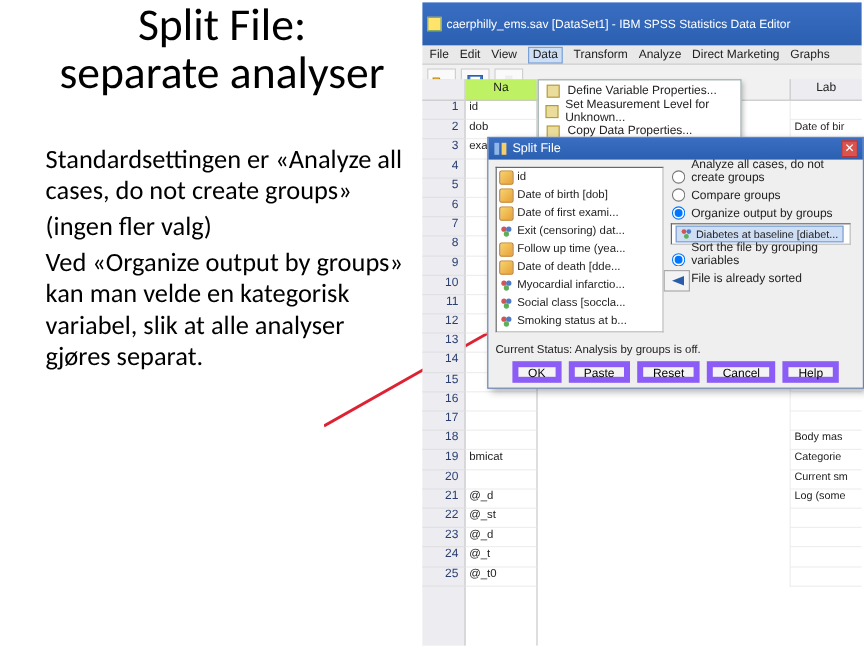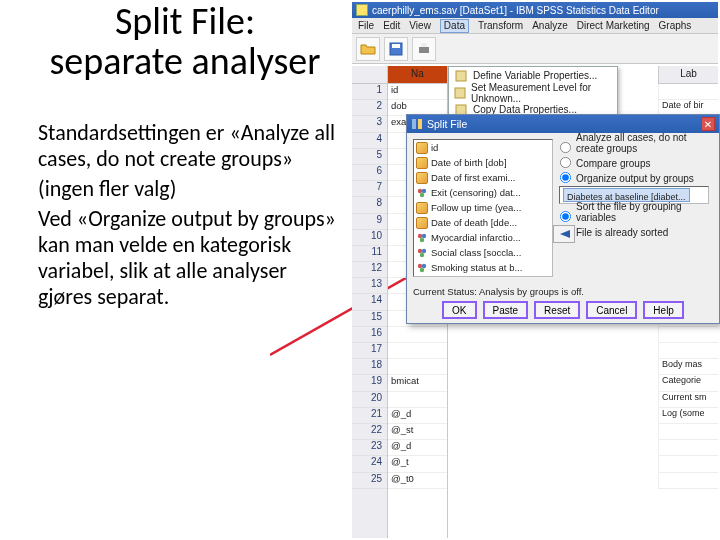--- a/index.html
+++ b/index.html
@@ -3,62 +3,62 @@
 <meta charset="utf-8">
 <style>
   * { box-sizing: border-box; margin: 0; padding: 0; }
   html, body { width: 720px; height: 540px; font-family: "Segoe UI", Tahoma, sans-serif; background: #fff; overflow: hidden; }
   .slide { position: relative; width: 720px; height: 540px; }
   .title { position: absolute; left: 20px; top: 2px; width: 330px; font-family: Calibri, sans-serif; font-size: 38px; line-height: 1.05; text-align: center; }
   .body  { position: absolute; left: 38px; top: 120px; width: 308px; font-family: Calibri, sans-serif; font-size: 22px; line-height: 1.18; }
   .body p { margin-bottom: 4px; }
 
   .spss { position: absolute; left: 352px; top: 2px; width: 366px; height: 536px; font-size: 10px; color: #222; }
-  .spss .titlebar { height: 16px; background: linear-gradient(#3a6ec2,#2b5fb0); color: #fff; display: flex; align-items: center; padding: 0 4px; gap: 4px; font-size: 10px; white-space: nowrap; overflow: hidden; }
+  .spss .titlebar { height: 36px; background: linear-gradient(#3a6ec2,#2b5fb0); color: #fff; display: flex; align-items: center; padding: 0 4px; gap: 4px; font-size: 10px; white-space: nowrap; overflow: hidden; }
   .spss .titlebar .iconbox { width: 12px; height: 12px; background: #ffe36b; border: 1px solid #8a6; }
   .spss .menubar { height: 16px; background: #e9e9ea; border-bottom: 1px solid #c7c7c7; display: flex; align-items: center; gap: 9px; padding: 0 6px; font-size: 10px; }
   .spss .menubar span { cursor: default; }
   .spss .menubar .selected-menu { background: #cedff5; border: 1px solid #7aa0d4; padding: 0 3px; height: 14px; display: inline-flex; align-items: center; }
   .spss .toolbar { height: 30px; background: #f1f1f2; border-bottom: 1px solid #c7c7c7; display: flex; align-items: center; gap: 4px; padding: 0 4px; }
   .tbtn { width: 24px; height: 24px; border: 1px solid #cfcfd2; background: #fafafa; display: flex; align-items: center; justify-content: center; }
   .tbtn svg { width: 16px; height: 16px; }
 
   .main { position: absolute; left: 0; top: 64px; right: 0; bottom: 0; display: flex; }
   .rowcol { width: 36px; background: #ececf1; border-right: 1px solid #c9c9c9; }
   .rowcol .hcell { height: 18px; border-bottom: 1px solid #c9c9c9; }
   .rowcol .rcell { height: 16.2px; border-bottom: 1px solid #e1e1e4; text-align: right; padding-right: 5px; font-size: 10px; color: #2a3f6f; }
 
   .name-col { width: 60px; border-right: 1px solid #c9c9c9; }
-  .name-col .hcell { height: 18px; border-bottom: 1px solid #c9c9c9; background: #c2410c; text-align: center; font-size: 10px; padding-top: 2px; }
+  .name-col .hcell { height: 18px; border-bottom: 1px solid #c9c9c9; background: #bef264; text-align: center; font-size: 10px; padding-top: 2px; }
   .name-col .ncell { height: 16.2px; border-bottom: 1px solid #eee; font-size: 9.5px; padding-left: 3px; overflow: hidden; white-space: nowrap; }
 
   .dropdown { position: absolute; left: 96px; top: 64px; width: 170px; background: #fff; border: 1px solid #9aa; box-shadow: 2px 2px 4px rgba(0,0,0,.25); font-size: 10px; }
   .dropdown .mi { display: flex; align-items: center; gap: 5px; height: 17px; padding: 0 5px; }
   .dropdown .mi.hl { background: #cfe0f7; }
   .dropdown .sep { height: 1px; background: #ddd; margin: 2px 2px; }
   .mi .ico { width: 14px; height: 14px; display: flex; align-items: center; justify-content: center; }
 
   .dialog { position: absolute; left: 54px; top: 112px; width: 314px; height: 210px; background: #efeff0; border: 1px solid #6a84ad; box-shadow: 3px 3px 6px rgba(0,0,0,.3); }
   .dialog .dtitle { height: 18px; background: linear-gradient(#3a6ec2,#2b5fb0); color: #fff; display: flex; align-items: center; justify-content: space-between; padding: 0 4px; font-size: 10.5px; }
   .dialog .dtitle .closex { width: 14px; height: 14px; background: #d9534f; color: #fff; display: flex; align-items: center; justify-content: center; font-size: 10px; border: 1px solid #7a2; border-color: #b33; }
   .dialog .dbody { display: flex; height: 150px; }
   .varlist { margin: 6px; width: 140px; height: 138px; background: #fff; border: 1px inset #bbb; overflow: hidden; font-size: 9.5px; }
   .varlist .vrow { display: flex; align-items: center; gap: 3px; height: 15px; padding-left: 2px; }
   .varlist .vi { width: 12px; height: 12px; }
   .right { flex: 1; padding: 6px 6px 0 0; font-size: 10px; }
   .radio-row { display: flex; align-items: flex-end; gap: 4px; height: 15px; }
   .radio-row input { transform: scale(.85); }
   .grouplabel { margin-top: 4px; font-size: 9.5px; }
   .groupbox { width: 150px; height: 18px; background: #fff; border: 1px inset #bbb; margin: 2px 0 4px; display: flex; align-items: center; padding-left: 3px; }
-  .groupbox .chip { display: flex; align-items: center; gap: 3px; background: #cedff5; border: 1px solid #7aa0d4; padding: 0 3px; height: 14px; font-size: 9px; flex-direction: column; }
+  .groupbox .chip { display: flex; align-items: center; gap: 3px; background: #cedff5; border: 1px solid #7aa0d4; padding: 0 3px; height: 14px; font-size: 9px; }
   .movebtn { position: absolute; left: 146px; top: 110px; width: 22px; height: 18px; background: #f3f3f4; border: 1px solid #a9a9ab; display: flex; align-items: center; justify-content: center; }
   .sortradios { margin-top: 4px; }
   .status { position: absolute; left: 6px; bottom: 26px; font-size: 9.5px; }
   .btnrow { position: absolute; left: 0; right: 0; bottom: 4px; display: flex; justify-content: center; gap: 6px; }
-  .btnrow button { font-size: 10px; height: 18px; padding: 0 8px; background: #f4f4f5; border: 2px solid #8b5cf6; }
+  .btnrow button { font-size: 10px; height: 18px; padding: 0 8px; background: #f4f4f5; border: 5px solid #8b5cf6; }
 
   .label-col { position: absolute; right: 0; top: 64px; width: 60px; }
   .label-col .hcell { height: 18px; border-bottom: 1px solid #c9c9c9; background: #ececf1; text-align: center; font-size: 10px; padding-top: 2px; border-left: 1px solid #c9c9c9; }
   .label-col .lcell { height: 16.2px; border-bottom: 1px solid #eee; font-size: 9px; padding-left: 3px; white-space: nowrap; overflow: hidden; border-left: 1px solid #eee; }
 
   .arrow { position: absolute; left: 270px; top: 180px; width: 310px; height: 180px; pointer-events: none; }
 
   .vi-scale { background: linear-gradient(135deg,#f6d36b,#e9a13a); border: 1px solid #c07b1d; border-radius: 2px; }
   .nom-svg circle { fill: #d05555; }
   .nom-svg circle.b { fill: #4f7bc6; }

